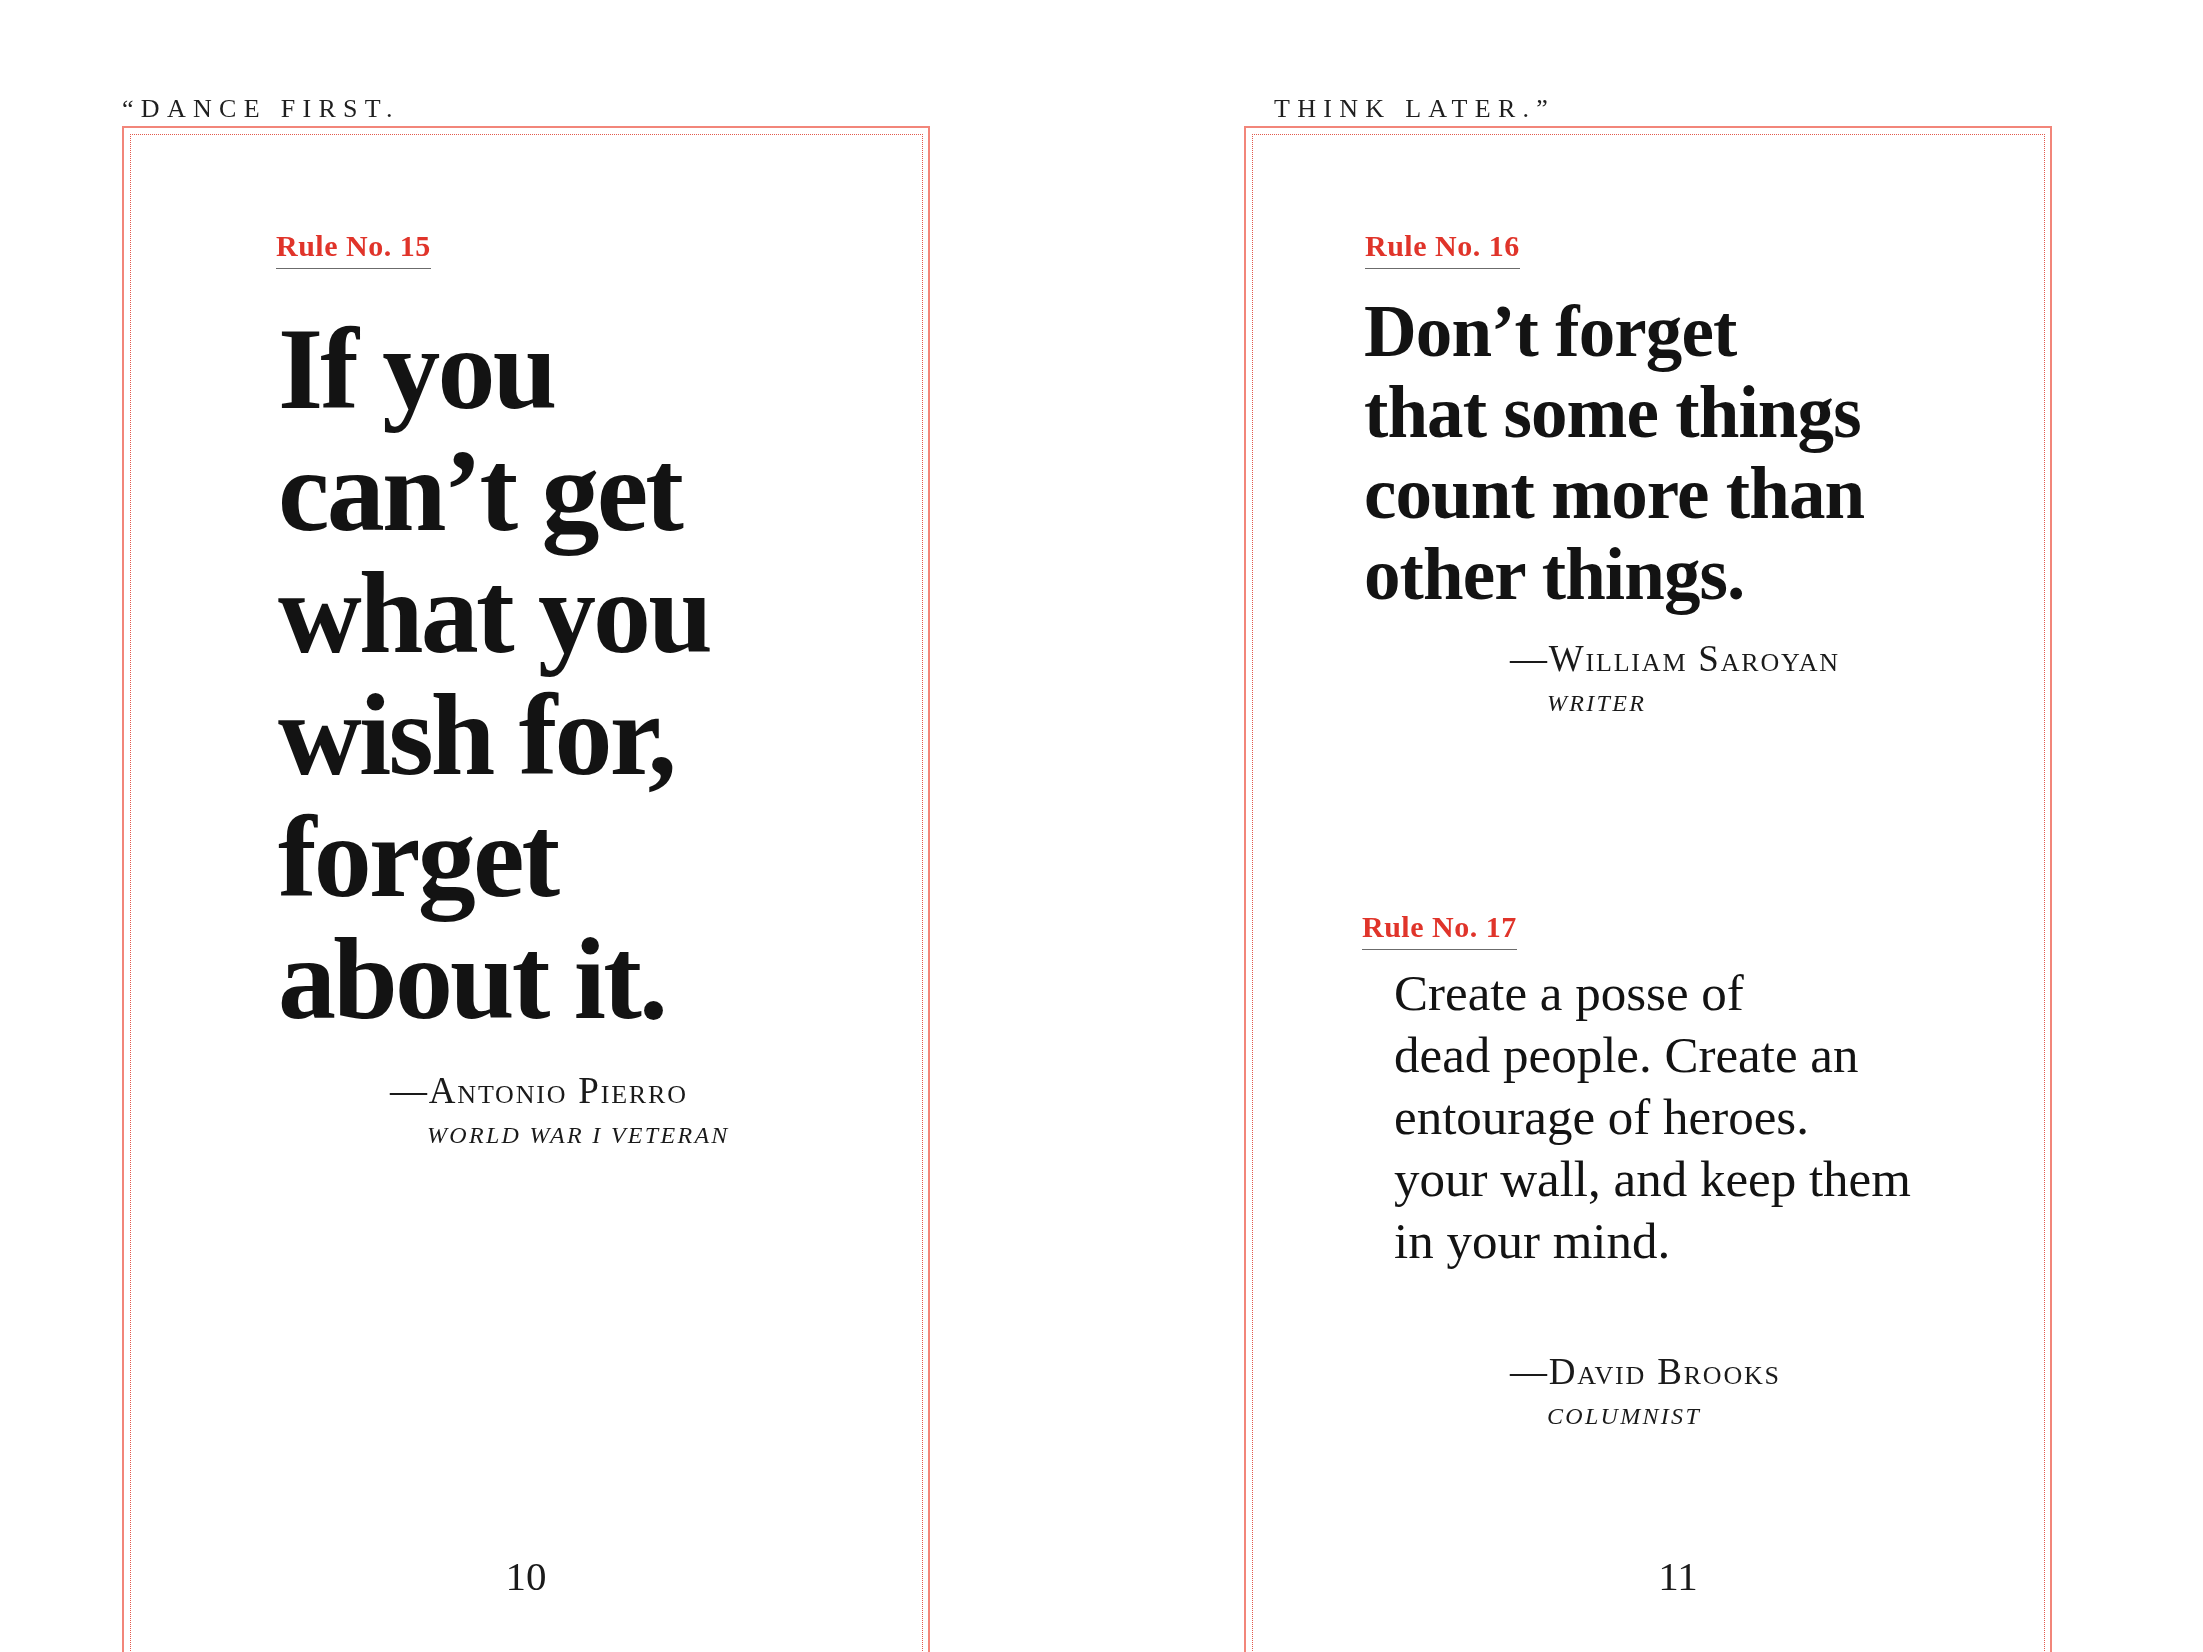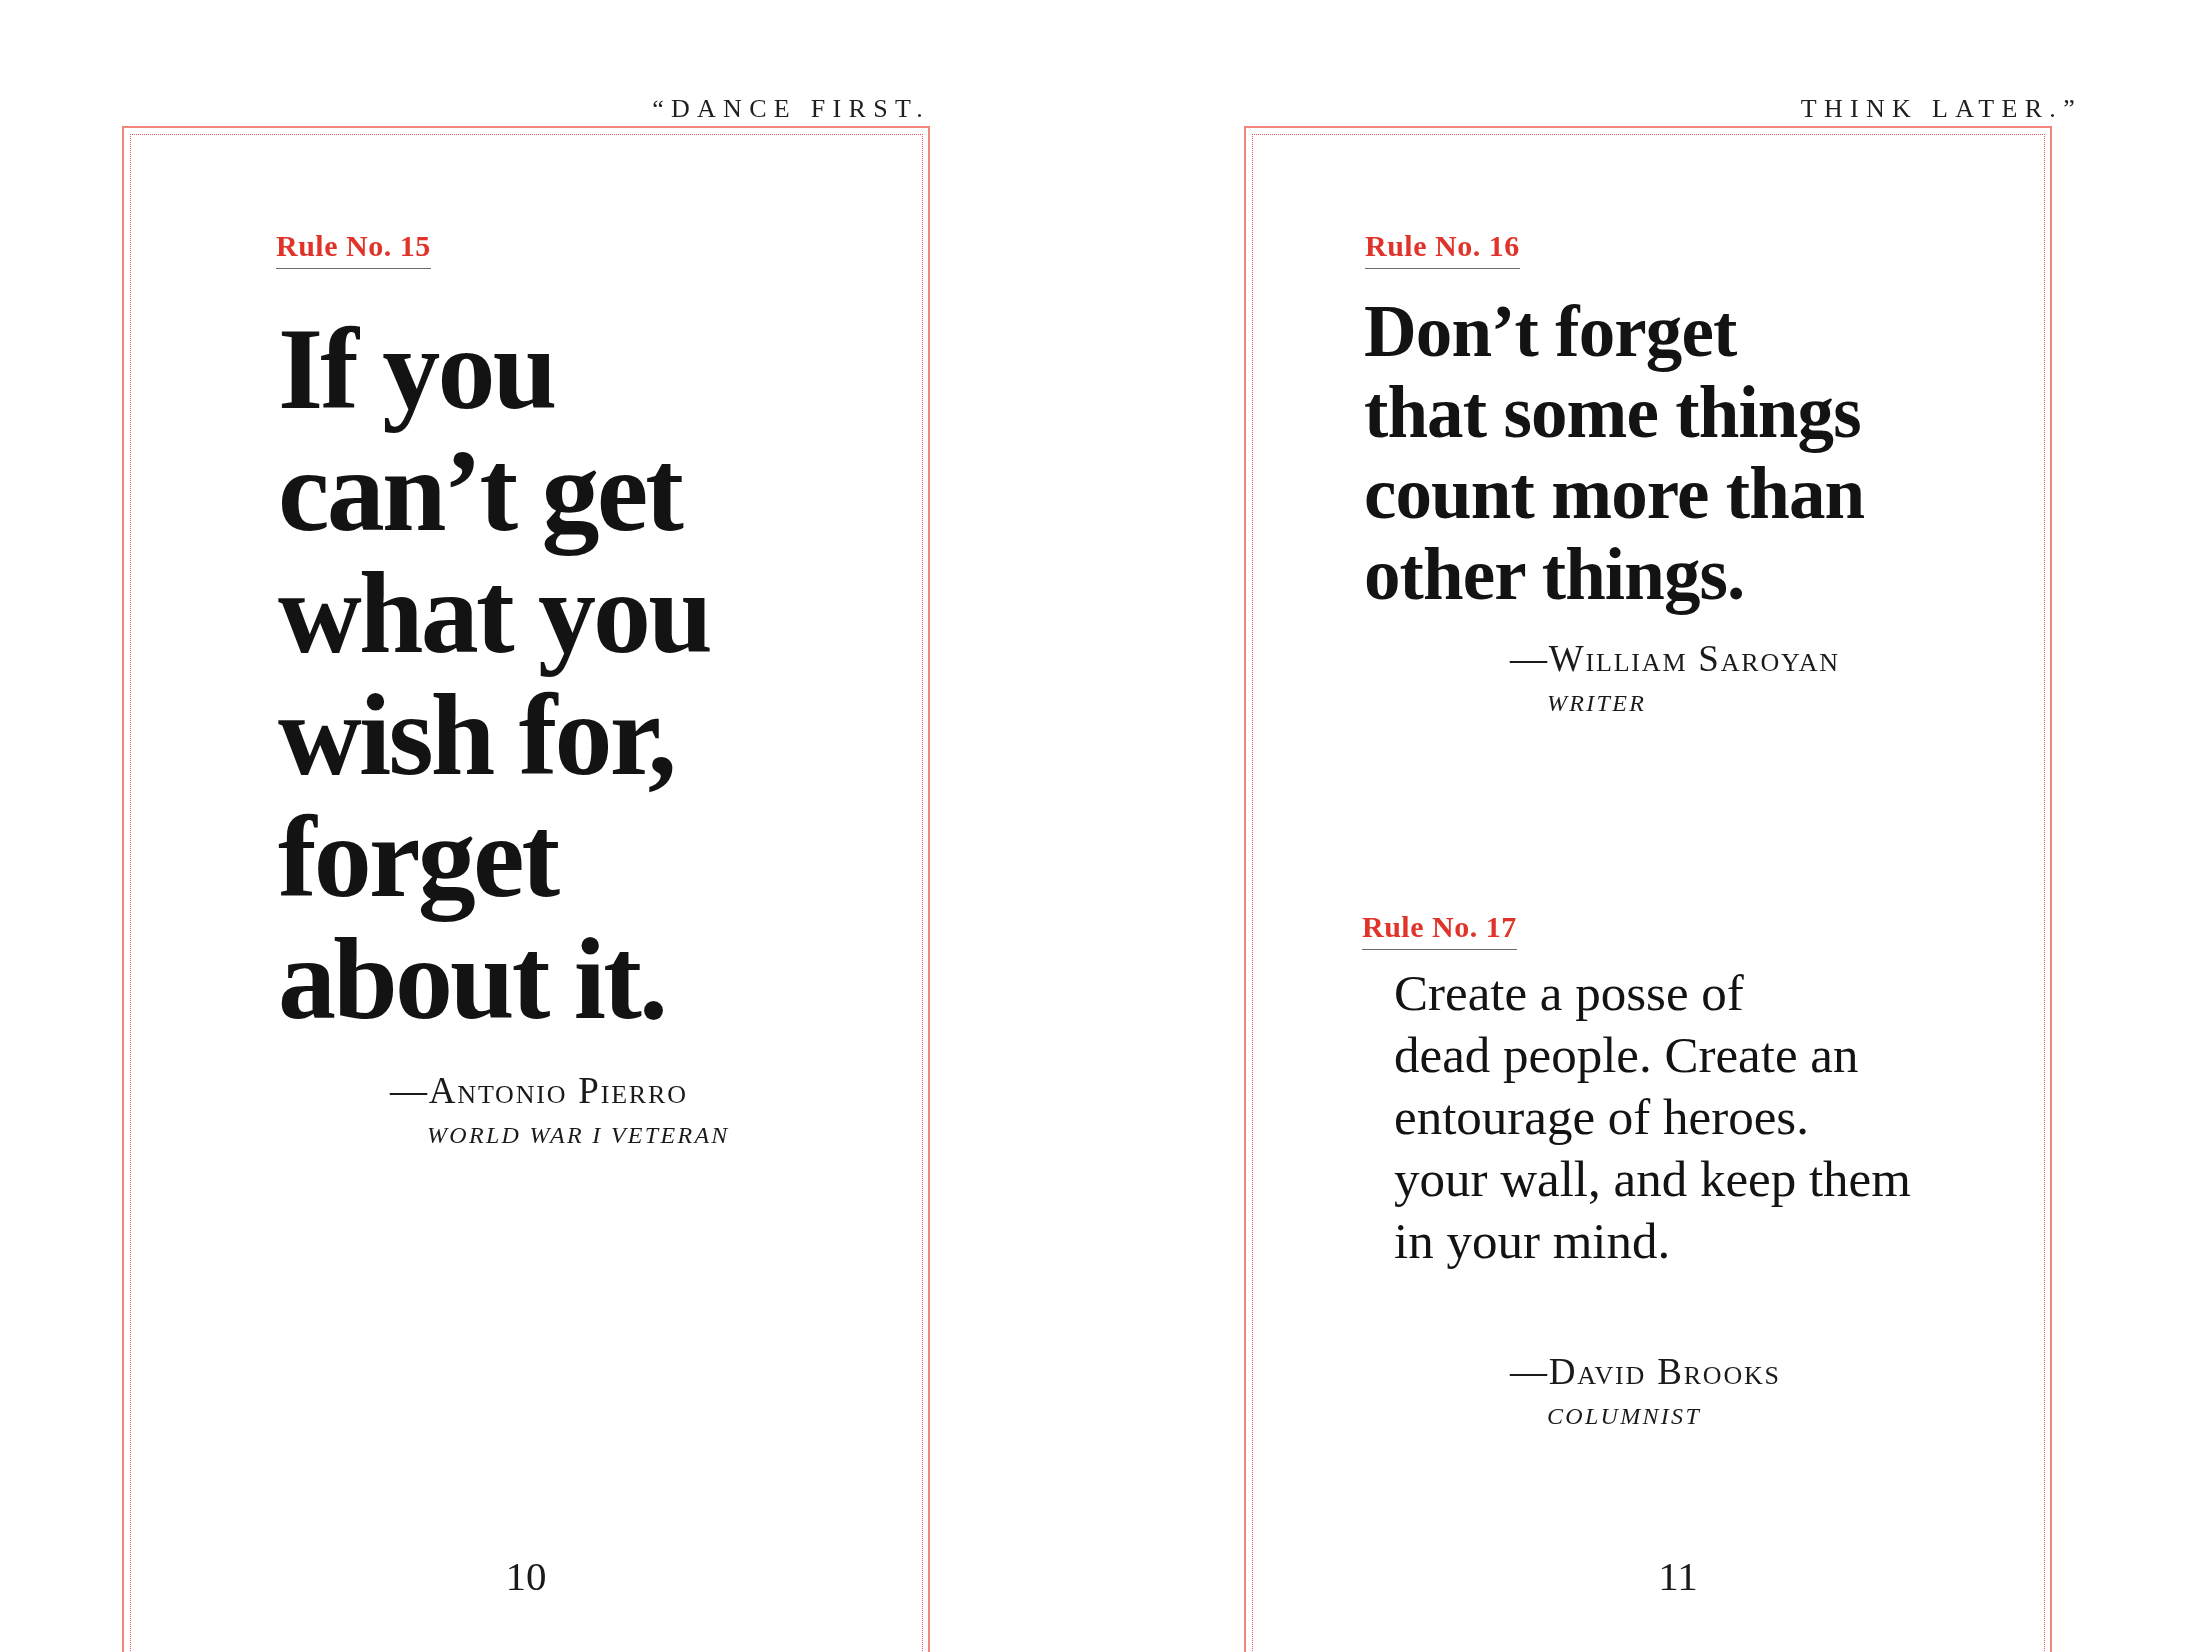--- a/index.html
+++ b/index.html
@@ -3,21 +3,21 @@
 <meta charset="utf-8">
 <style>
   html,body{margin:0;padding:0;}
   body{
     width:2204px;height:1653px;position:relative;background:#ffffff;
     font-family:"Liberation Serif","DejaVu Serif",serif;color:#141414;
     overflow:hidden;
   }
   .running-head{
     position:absolute;top:90px;height:37px;line-height:37px;
-    text-align:right;font-size:26px;letter-spacing:7.3px;color:#1f1f1f;
+    text-align:left;font-size:26px;letter-spacing:7.3px;color:#1f1f1f;
   }
   .running-head.left{left:122px;width:808px;}
   .running-head.right{left:1274px;width:808px;}
   .page{
     position:absolute;top:126px;width:808px;height:1572px;
     border:2.8px solid #f2867a;box-sizing:border-box;background:#ffffff;
   }
   .page.left{left:122px;}
   .page.right{left:1244px;}
   .page .inner-dotted{

